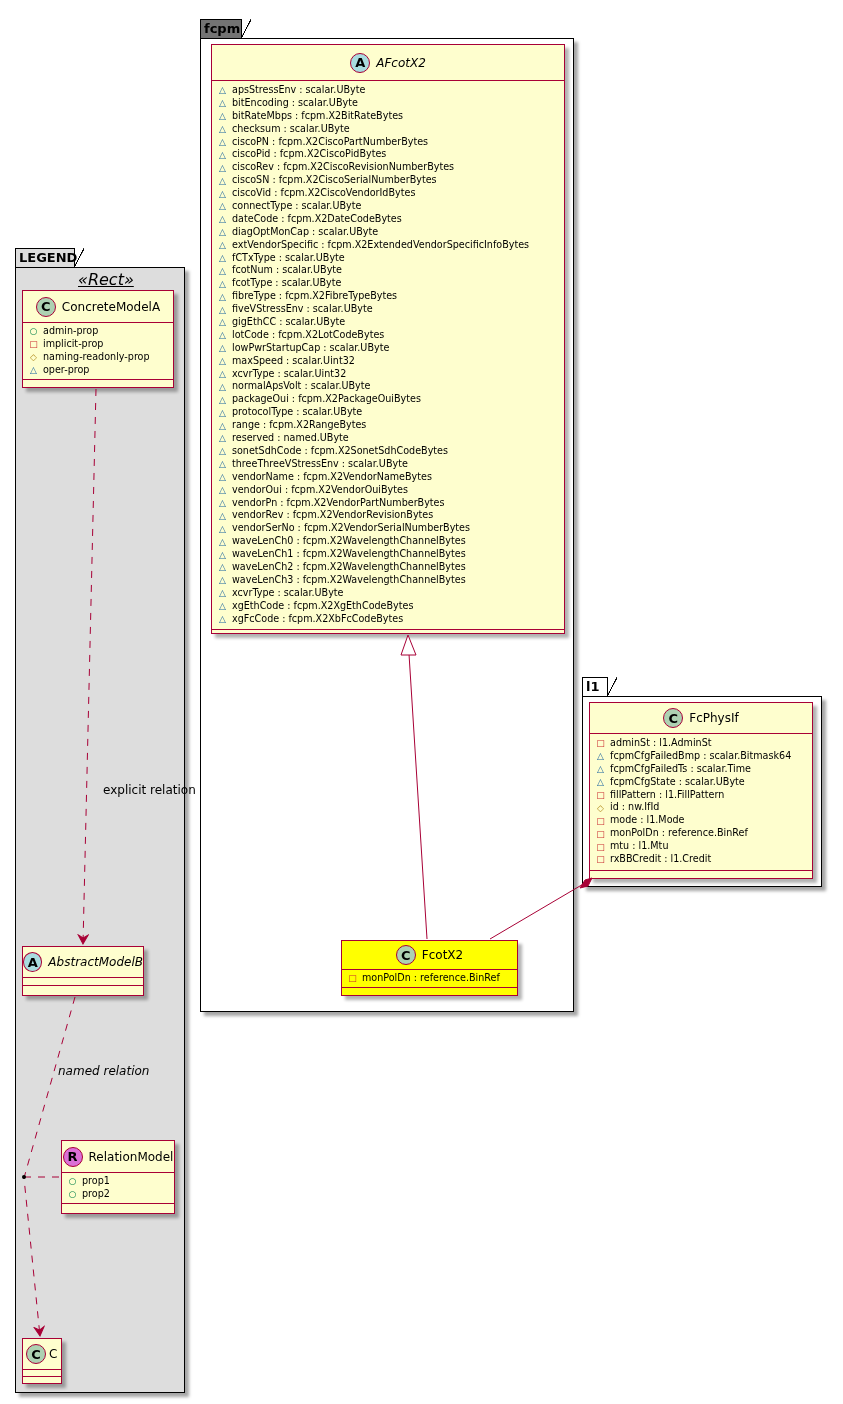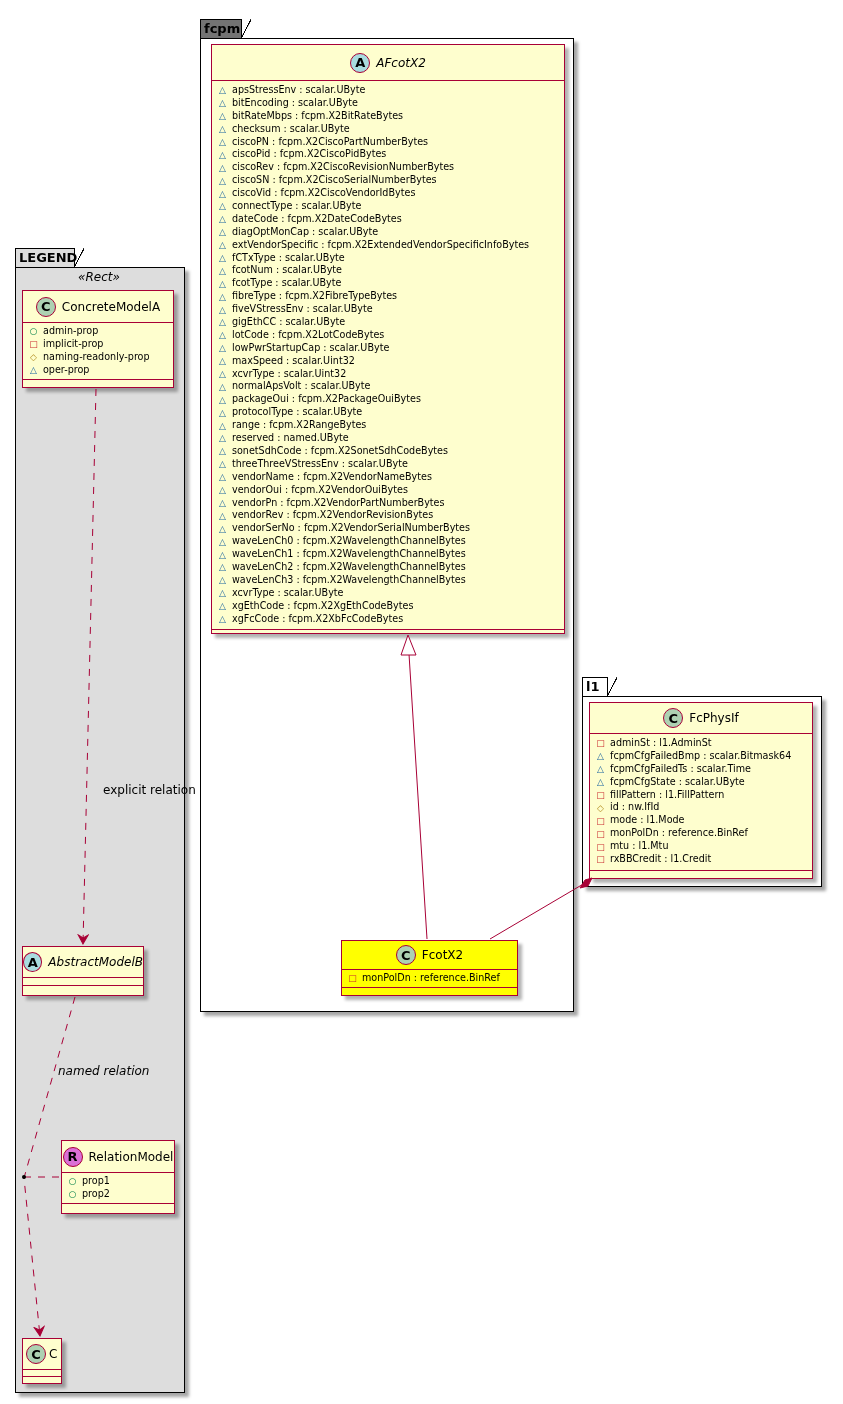--- a/index.html
+++ b/index.html
@@ -28,21 +28,21 @@
   .cls-name { font-size:12px; color:#000; }
   .cls-name.italic { font-style:italic; }
   .attrs { border-bottom:1px solid #a80036; padding:3px 0 4px 6px; }
   .attr { font-size:9.6px; line-height:12.9px; height:12.9px; white-space:nowrap; color:#000; display:flex; align-items:center; }
   .vis { display:inline-block; width:9px; margin-right:5px; font-size:9px; text-align:center; line-height:10px; }
   .vis.prot { color:#1963a0; }
   .vis.priv { color:#c82930; }
   .vis.pkg  { color:#b38d22; }
   .vis.pub  { color:#038048; }
   .cls-foot { height:8px; }
-  .stereo { position:absolute; font-style:italic; font-size:12px; }
+  .stereo { position:absolute; font-style:italic; font-size:16px;text-decoration:underline; }
   .edge-label { position:absolute; font-size:12px; color:#000; white-space:nowrap; z-index:4; }
 </style>
 </head>
 <body>
 
 <div class="pkg-tab" style="left:15px;top:248px;width:60px;height:20px;background:#dddddd;">
   <span>LEGEND</span>
 </div>
 <div class="pkg-body" style="left:15px;top:267px;width:170px;height:1126px;background:#dddddd;"></div>
 <div class="stereo" style="left:78px;top:270px;">«Rect»</div>

